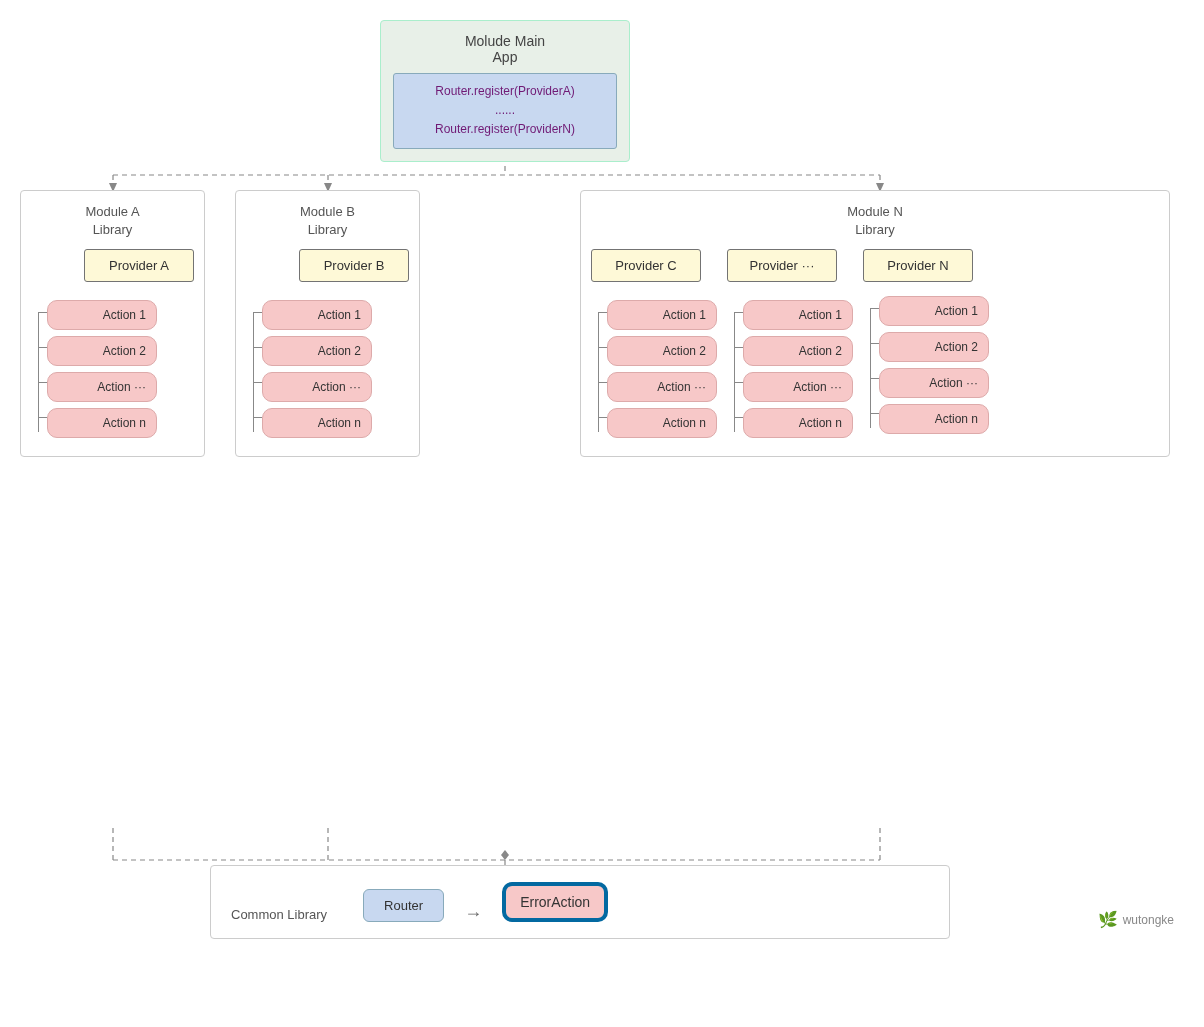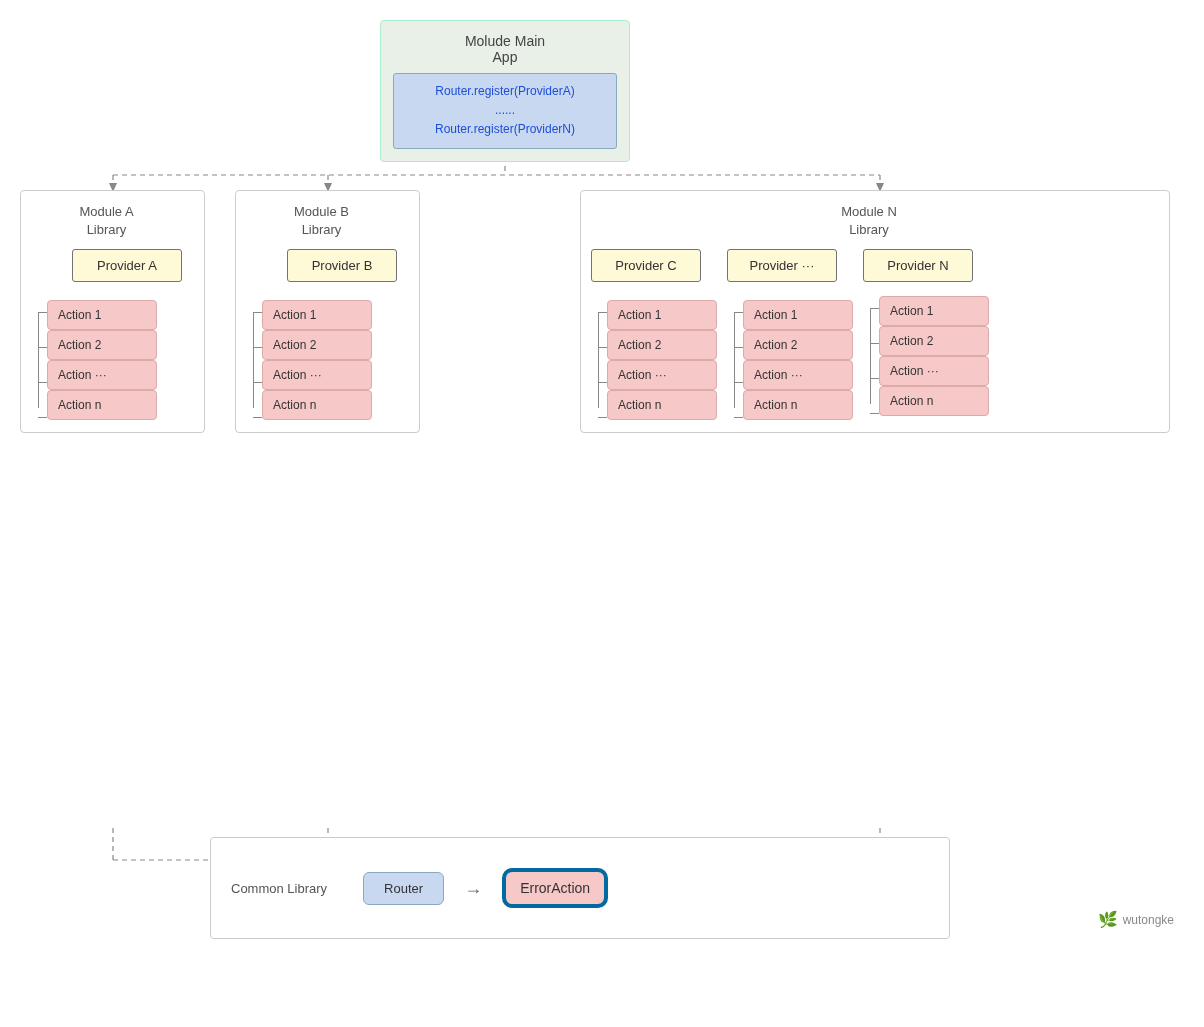--- a/index.html
+++ b/index.html
@@ -36,31 +36,31 @@
       font-size: 14px;
       margin-bottom: 8px;
       color: #333;
     }
     .router-box {
       background: #c8d8f0;
       border: 1px solid #8ab;
       border-radius: 3px;
       padding: 8px 12px;
       font-size: 12px;
-      color: #1d4ed8;
+      color: #701a75;
       line-height: 1.6;
     }
 
     
     .library-box {
       position: absolute;
       border: 1px solid #ccc;
       border-radius: 4px;
       background: #fff;
-      padding: 12px 22px 12px 10px;
+      padding: 12px 10px 12px 10px;
     }
     .library-title {
       font-size: 13px;
       color: #555;
       text-align: center;
       margin-bottom: 10px;
       line-height: 1.4;
     }
 
     
@@ -73,26 +73,27 @@
       font-size: 13px;
       color: #333;
       margin-bottom: 10px;
       width: 110px;
     }
 
     
     .action-box {
       background: #f7c8c8;
       border: 1px solid #daa;
-      border-radius: 4px;
+      border-radius: 10px;
       padding: 7px 10px;
       font-size: 12px;
       color: #333;
+      margin-bottom: 6px;
       width: 110px;
-      text-align: left;
+      text-align: right;
     }
 
     
     .lib-a {
       top: 190px;
       left: 20px;
       width: 185px;
     }
     
     .lib-b {
@@ -108,24 +109,24 @@
     }
 
     
     .common-lib {
       position: absolute;
       bottom: 40px;
       left: 210px;
       width: 740px;
       border: 1px solid #ccc;
       border-radius: 4px;
-      padding: 30px 20px;
+      padding: 16px 20px;
       background: #fff;
       display: flex;
-      align-items: center;
+      align-items: flex-end;
       gap: 16px;
     }
     .common-lib-title {
       font-size: 13px;
       color: #555;
       margin-right: 20px;
     }
     .router-blue {
       background: #c8d8f0;
       border: 1px solid #8ab;

